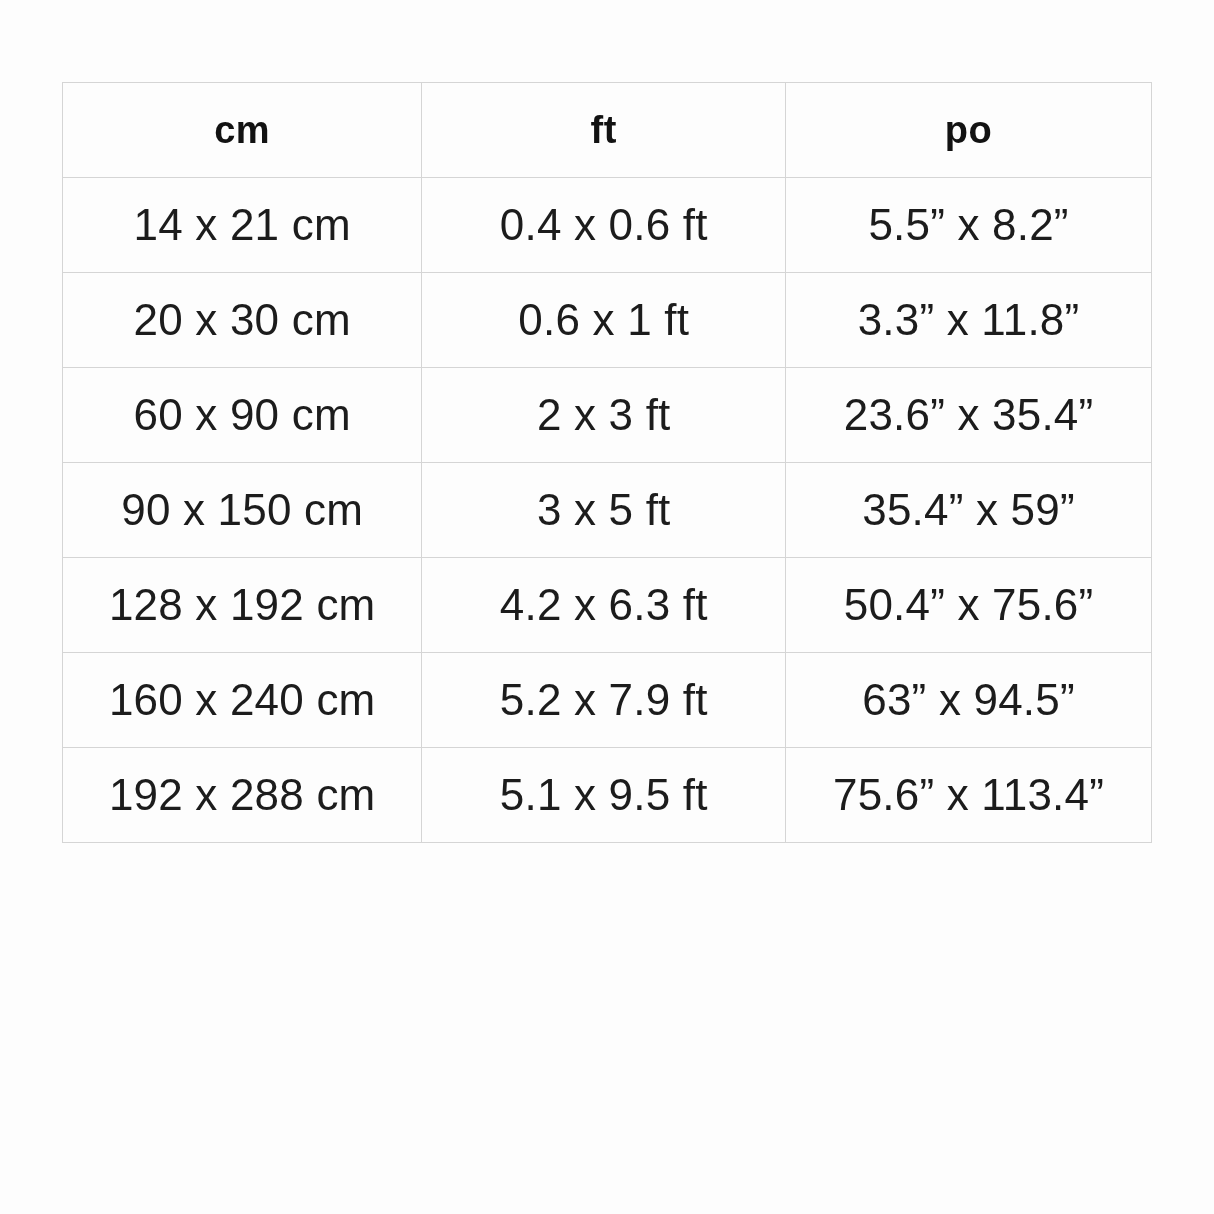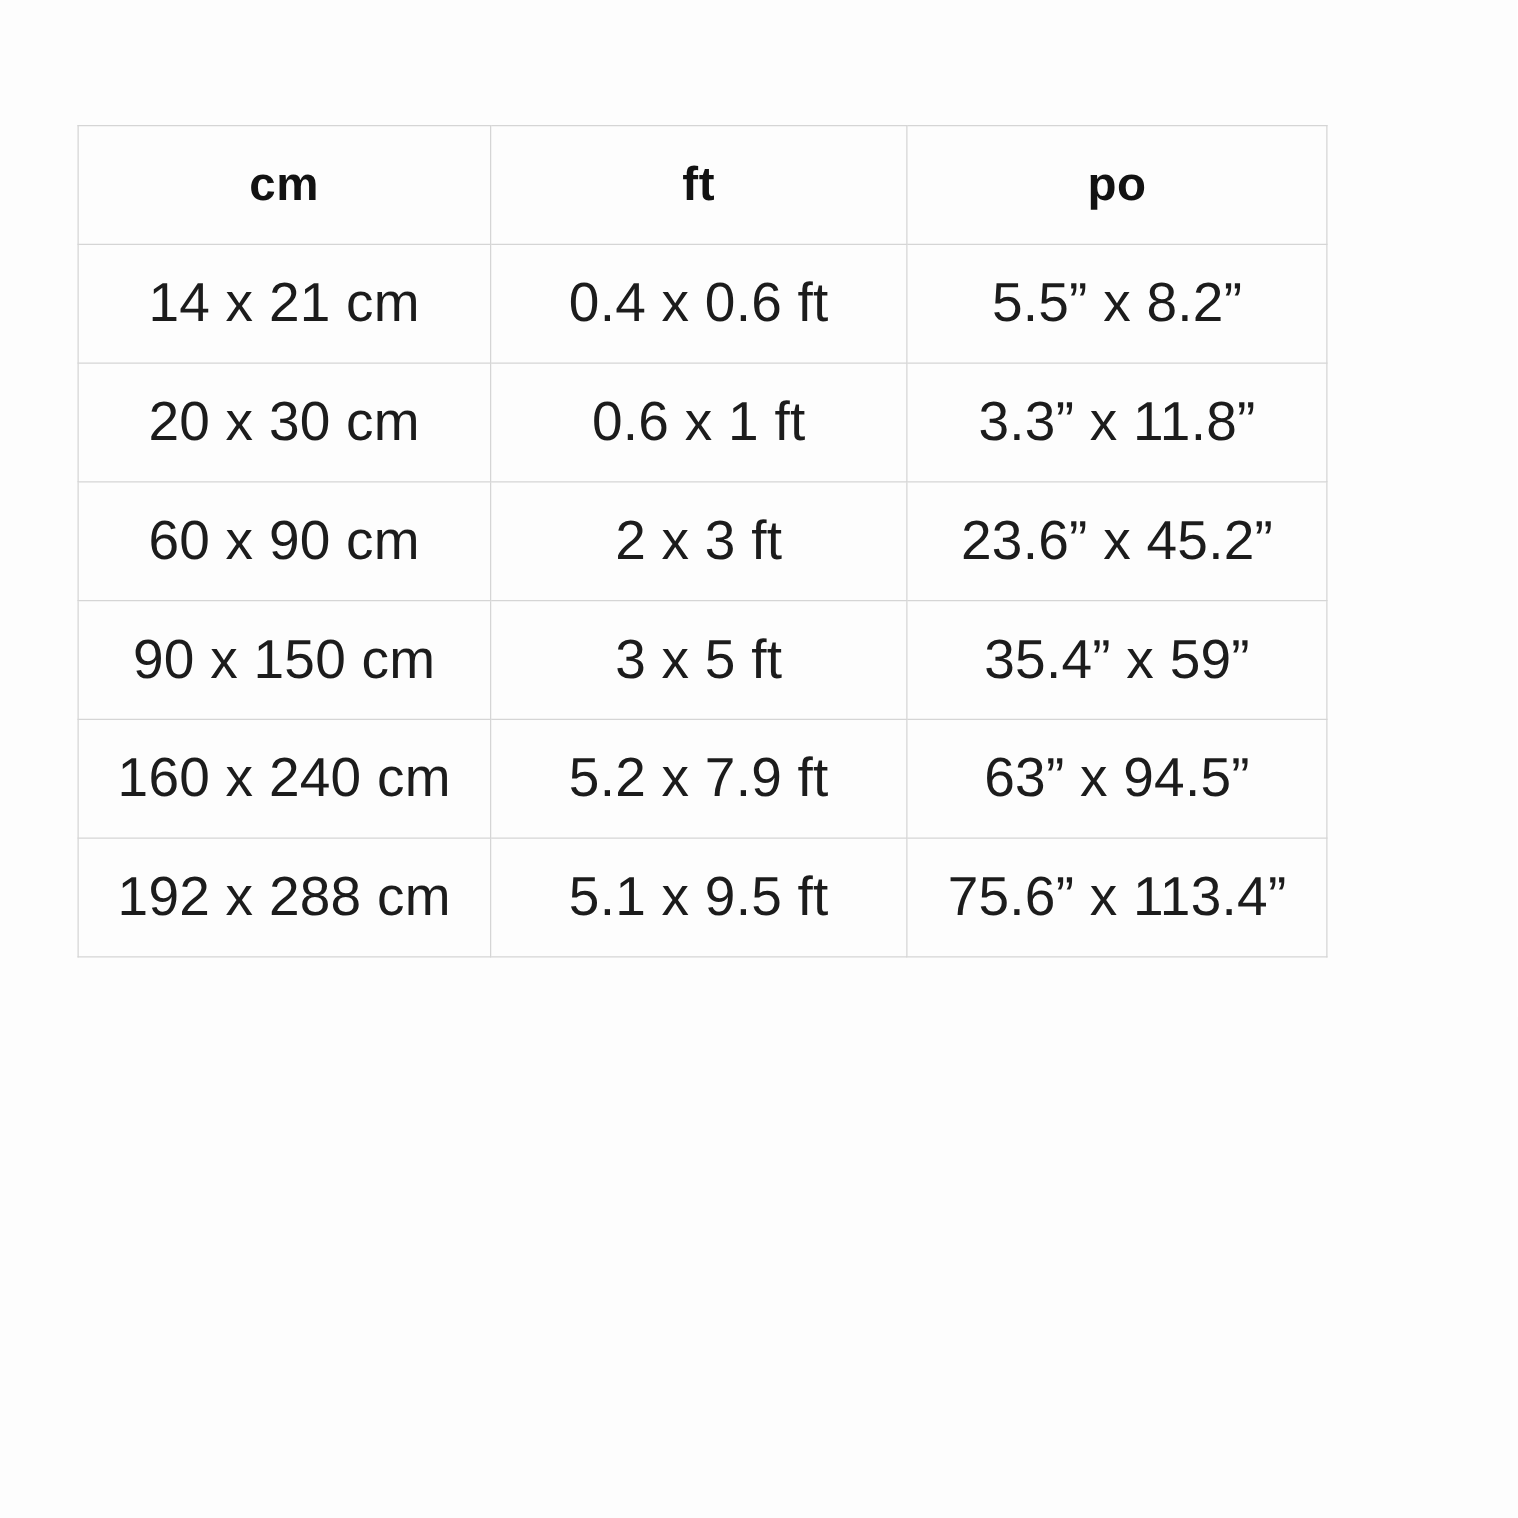--- a/index.html
+++ b/index.html
@@ -17,22 +17,22 @@
   .page {
     position: relative;
     width: 1214px;
     height: 1214px;
     background: #fdfdfd;
     box-sizing: border-box;
   }
   .table-wrap {
     position: absolute;
     left: 62px;
-    top: 100px;
-    width: 1000px;
+    top: 82px;
+    width: 1090px;
   }
   table.size-table {
     border-collapse: collapse;
     width: 100%;
     table-layout: fixed;
   }
   table.size-table col.c1 { width: 33.0%; }
   table.size-table col.c2 { width: 33.4%; }
   table.size-table col.c3 { width: 33.6%; }
 
@@ -83,26 +83,31 @@
           <td>5.5” x 8.2”</td>
         </tr>
         <tr>
           <td>20 x 30 cm</td>
           <td>0.6 x 1 ft</td>
           <td>3.3” x 11.8”</td>
         </tr>
         <tr>
           <td>60 x 90 cm</td>
           <td>2 x 3 ft</td>
-          <td>23.6” x 45.2”</td>
+          <td>23.6” x 35.4”</td>
         </tr>
         <tr>
           <td>90 x 150 cm</td>
           <td>3 x 5 ft</td>
           <td>35.4” x 59”</td>
+        </tr>
+        <tr>
+          <td>128 x 192 cm</td>
+          <td>4.2 x 6.3 ft</td>
+          <td>50.4” x 75.6”</td>
         </tr>
         <tr>
           <td>160 x 240 cm</td>
           <td>5.2 x 7.9 ft</td>
           <td>63” x 94.5”</td>
         </tr>
         <tr>
           <td>192 x 288 cm</td>
           <td>5.1 x 9.5 ft</td>
           <td>75.6” x 113.4”</td>

